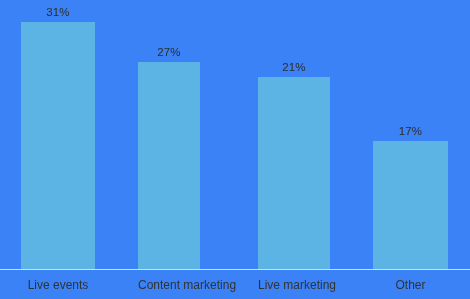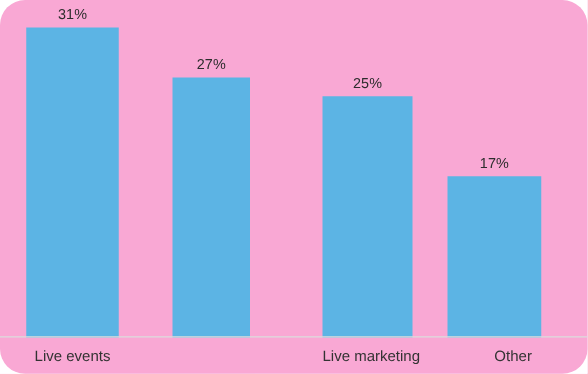--- a/index.html
+++ b/index.html
@@ -11,22 +11,21 @@
     width: 470px;
     height: 299px;
     font-family: "Liberation Sans", sans-serif;
     overflow: hidden;
   }
 
   #chart-root {
     position: relative;
     width: 470px;
     height: 299px;
-    background: #f9a8d4;
-    border-radius: 20px;
+    background: #3b82f6;
   }
 
   
   #plot-area {
     position: absolute;
     left: 0;
     top: 0;
     width: 470px;
     height: 270px;
   }
@@ -95,32 +94,33 @@
       <div class="bar-value" style="bottom: 251px;">31%</div>
       <div class="bar" style="height: 248px; background: rgb(92, 180, 228);"></div>
     </div>
 
     <div class="bar-group" style="left: 138px; width: 62px;">
       <div class="bar-value" style="bottom: 211px;">27%</div>
       <div class="bar" style="height: 208px; background: rgb(92, 180, 228);"></div>
     </div>
 
     <div class="bar-group" style="left: 258px; width: 72px;">
-      <div class="bar-value" style="bottom: 196px;">25%</div>
+      <div class="bar-value" style="bottom: 196px;">21%</div>
       <div class="bar" style="height: 193px; background: rgb(92, 180, 228);"></div>
     </div>
 
-    <div class="bar-group" style="left: 358px; width: 75px;">
+    <div class="bar-group" style="left: 373px; width: 75px;">
       <div class="bar-value" style="bottom: 132px;">17%</div>
       <div class="bar" style="height: 129px; background: rgb(92, 180, 228);"></div>
     </div>
 
   </div>
 
   <div id="axis-line" style="background: rgb(220, 220, 220);"></div>
 
   <div id="category-axis">
     <div class="cat-label" style="left: 21px; width: 74px;">Live events</div>
+    <div class="cat-label" style="left: 138px; width: 75px;">Content marketing</div>
     <div class="cat-label" style="left: 258px; width: 72px;">Live marketing</div>
     <div class="cat-label" style="left: 373px; width: 75px;">Other</div>
   </div>
 
 </div>
 
 </body></html>

